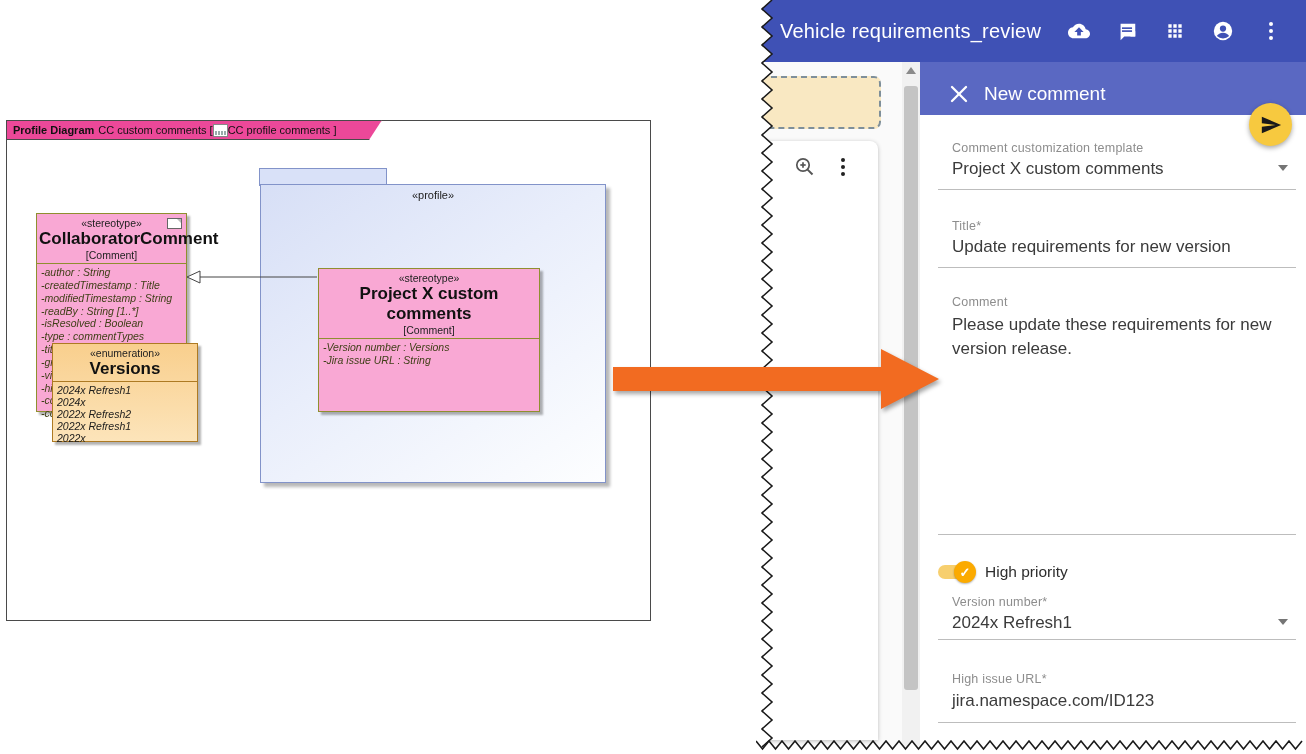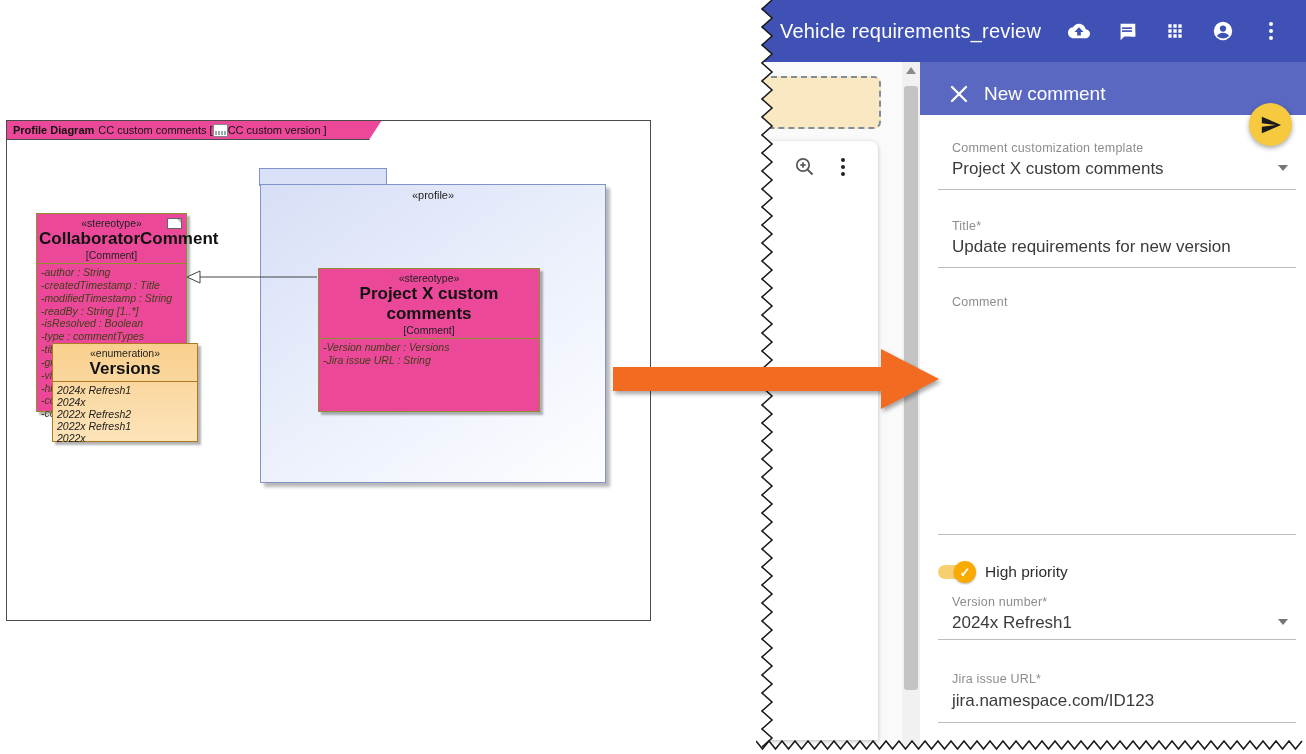--- a/index.html
+++ b/index.html
@@ -19,21 +19,21 @@
          background:repeating-linear-gradient(90deg,#9aa 0 2px,#fff 2px 3px);}
 
   
   #pkg-tab{position:absolute;left:252px;top:47px;width:126px;height:16px;
          background:#d9e1f8;border:1px solid #8293c9;}
   #pkg-body{position:absolute;left:253px;top:63px;width:346px;height:299px;
          background:linear-gradient(145deg,#d7dff6 0%,#e9eefb 45%,#fdfeff 100%);
          border:1px solid #8293c9;box-shadow:4px 4px 3px rgba(0,0,0,.28);
          text-align:center;font-size:11px;color:#222;padding-top:4px;box-sizing:border-box;}
 
-  .uml-class{position:absolute;background:#ec4899;border:1px solid #8f8f2f;
+  .uml-class{position:absolute;background:#f9a8d4;border:1px solid #8f8f2f;
          box-shadow:3px 3px 2px rgba(0,0,0,.3);box-sizing:border-box;}
   .uml-head{text-align:center;padding:3px 2px 2px;border-bottom:1px solid #8f8f2f;position:relative;}
   .uml-kw{font-size:10.5px;color:#222;}
   .uml-name{font-size:17px;font-weight:bold;color:#111;}
   .uml-meta{font-size:10.5px;color:#222;}
   .uml-attrs{padding:2px 2px 0 4px;font-size:10.5px;line-height:12.85px;color:#3f3f17;white-space:nowrap;font-style:italic;}
   #collab{left:29px;top:92px;width:151px;height:199px;}
   #projx{left:311px;top:147px;width:222px;height:144px;}
   .note-icon{position:absolute;right:4px;top:4px;width:13px;height:9px;border:1px solid #666;background:#fff;}
   .note-icon::after{content:'';position:absolute;right:0;top:0;border-style:solid;border-width:0 4px 4px 0;
@@ -96,21 +96,21 @@
 </head>
 <body>
 
 <div id="page">
 
   <div id="frame">
     <div id="frame-tab">
       <span class="frame-kind">Profile Diagram</span>
       <span>CC custom comments [</span>
       <span class="tab-icon"></span>
-      <span>CC custom version ]</span>
+      <span>CC profile comments ]</span>
     </div>
 
     <div id="pkg-tab"></div>
     <div id="pkg-body">
       <span>«profile»</span>
     </div>
 
     <div id="collab" class="uml-class">
       <div class="uml-head">
         <span class="note-icon"></span>
@@ -245,34 +245,35 @@
       <div class="f-label" style="top:79px">Comment customization template</div>
       <div class="f-value" style="top:97px">Project X custom comments</div>
       <span class="f-caret" style="top:103px"></span>
       <div class="f-line" style="top:127px"></div>
 
       <div class="f-label" style="top:157px">Title*</div>
       <div class="f-value" style="top:175px">Update requirements for new version</div>
       <div class="f-line" style="top:205px"></div>
 
       <div class="f-label" style="top:233px">Comment</div>
+      <div class="f-value" style="top:251px;width:352px;line-height:24px;">Please update these requirements for new version release.</div>
       <div class="f-line" style="top:472px"></div>
 
       <div id="toggle-track"></div>
       <div id="toggle-knob">
         <span>✓</span>
       </div>
       <div id="hp-label">High priority</div>
 
       <div class="f-label" style="top:533px">Version number*</div>
       <div class="f-value" style="top:551px">2024x Refresh1</div>
       <span class="f-caret" style="top:557px"></span>
       <div class="f-line" style="top:577px"></div>
 
-      <div class="f-label" style="top:610px">Jira issue URL*</div>
+      <div class="f-label" style="top:610px">High issue URL*</div>
       <div class="f-value" style="top:629px">jira.namespace.com/ID123</div>
       <div class="f-line" style="top:660px"></div>
     </div>
   </div>
 
   <svg id="tear-left" class="overlay-svg" style="left:756px;top:0;" width="22" height="754">
       <polygon points="16,0 6,9 16,18 6,27 16,36 6,45 16,54 6,63 16,72 6,81 16,90 6,99 16,108 6,117 16,126 6,135 16,144 6,153 16,162 6,171 16,180 6,189 16,198 6,207 16,216 6,225 16,234 6,243 16,252 6,261 16,270 6,279 16,288 6,297 16,306 6,315 16,324 6,333 16,342 6,351 16,360 6,369 16,378 6,387 16,396 6,405 16,414 6,423 16,432 6,441 16,450 6,459 16,468 6,477 16,486 6,495 16,504 6,513 16,522 6,531 16,540 6,549 16,558 6,567 16,576 6,585 16,594 6,603 16,612 6,621 16,630 6,639 16,648 6,657 16,666 6,675 16,684 6,693 16,702 6,711 16,720 6,729 16,738 6,747 0,754 0,0" fill="#ffffff"></polygon>
       <polyline points="16,0 6,9 16,18 6,27 16,36 6,45 16,54 6,63 16,72 6,81 16,90 6,99 16,108 6,117 16,126 6,135 16,144 6,153 16,162 6,171 16,180 6,189 16,198 6,207 16,216 6,225 16,234 6,243 16,252 6,261 16,270 6,279 16,288 6,297 16,306 6,315 16,324 6,333 16,342 6,351 16,360 6,369 16,378 6,387 16,396 6,405 16,414 6,423 16,432 6,441 16,450 6,459 16,468 6,477 16,486 6,495 16,504 6,513 16,522 6,531 16,540 6,549 16,558 6,567 16,576 6,585 16,594 6,603 16,612 6,621 16,630 6,639 16,648 6,657 16,666 6,675 16,684 6,693 16,702 6,711 16,720 6,729 16,738 6,747" fill="none" stroke="#1a1a1a" stroke-width="1.6"></polyline>
     </svg>
   <svg id="tear-bottom" class="overlay-svg" style="left:756px;top:737px;" width="550" height="17">

